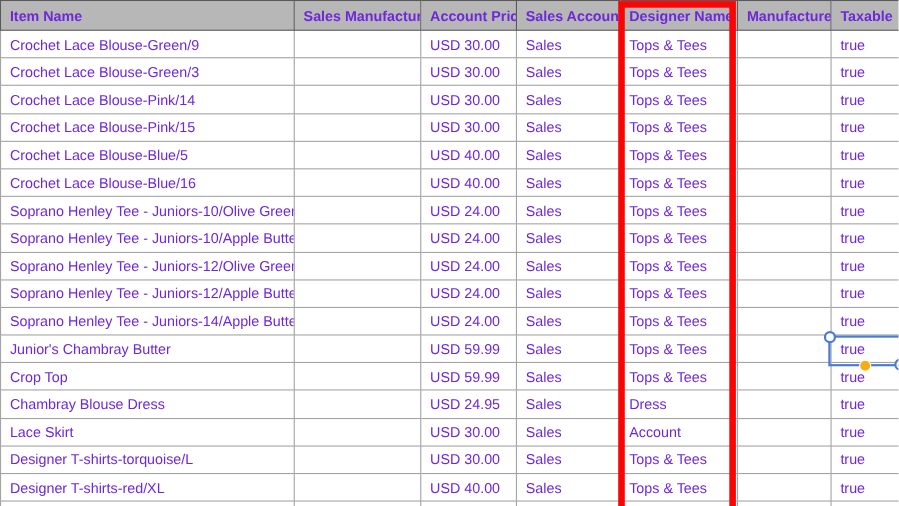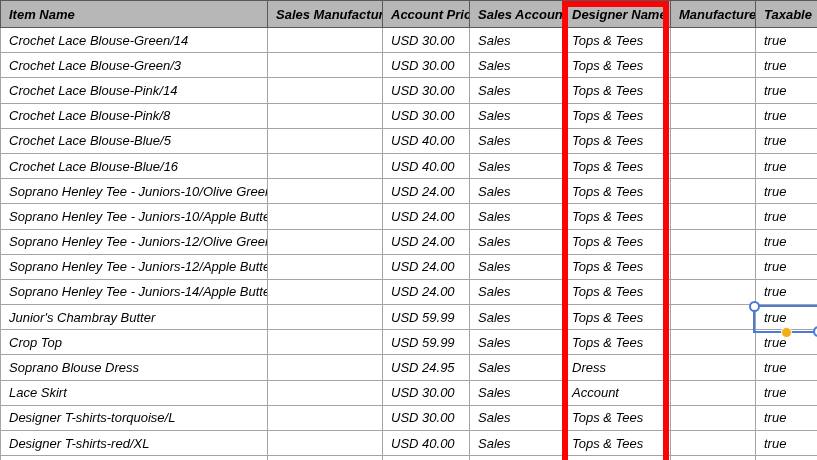--- a/index.html
+++ b/index.html
@@ -3,22 +3,21 @@
 <meta charset="utf-8">
 <style>
   html,body{margin:0;padding:0;background:#fff;}
   .screen{
     position:relative;
     width:817px;height:460px;
     overflow:hidden;
     background:#fff;
     font-family:"Liberation Sans","DejaVu Sans",sans-serif;
     font-size:13px;
-    color:#000000;
-    font-style:italic;
+    color:#6d28d9;
   }
   table.sheet{
     border-collapse:collapse;
     table-layout:fixed;
     width:830px;
   }
   table.sheet th, table.sheet td{
     padding:0 4px 0 8px;
     overflow:hidden;
     white-space:nowrap;
@@ -97,21 +96,21 @@
           <th>Sales Manufacturer</th>
           <th>Account Price</th>
           <th>Sales Account</th>
           <th>Designer Name</th>
           <th>Manufacturer</th>
           <th>Taxable</th>
         </tr>
     </thead>
     <tbody>
         <tr>
-          <td>Crochet Lace Blouse-Green/14</td>
+          <td>Crochet Lace Blouse-Green/9</td>
           <td></td>
           <td>USD 30.00</td>
           <td>Sales</td>
           <td>Tops &amp; Tees</td>
           <td></td>
           <td>true</td>
         </tr>
         <tr>
           <td>Crochet Lace Blouse-Green/3</td>
           <td></td>
@@ -124,21 +123,21 @@
         <tr>
           <td>Crochet Lace Blouse-Pink/14</td>
           <td></td>
           <td>USD 30.00</td>
           <td>Sales</td>
           <td>Tops &amp; Tees</td>
           <td></td>
           <td>true</td>
         </tr>
         <tr>
-          <td>Crochet Lace Blouse-Pink/8</td>
+          <td>Crochet Lace Blouse-Pink/15</td>
           <td></td>
           <td>USD 30.00</td>
           <td>Sales</td>
           <td>Tops &amp; Tees</td>
           <td></td>
           <td>true</td>
         </tr>
         <tr>
           <td>Crochet Lace Blouse-Blue/5</td>
           <td></td>
@@ -214,21 +213,21 @@
         <tr>
           <td>Crop Top</td>
           <td></td>
           <td>USD 59.99</td>
           <td>Sales</td>
           <td>Tops &amp; Tees</td>
           <td></td>
           <td>true</td>
         </tr>
         <tr>
-          <td>Soprano Blouse Dress</td>
+          <td>Chambray Blouse Dress</td>
           <td></td>
           <td>USD 24.95</td>
           <td>Sales</td>
           <td>Dress</td>
           <td></td>
           <td>true</td>
         </tr>
         <tr>
           <td>Lace Skirt</td>
           <td></td>

